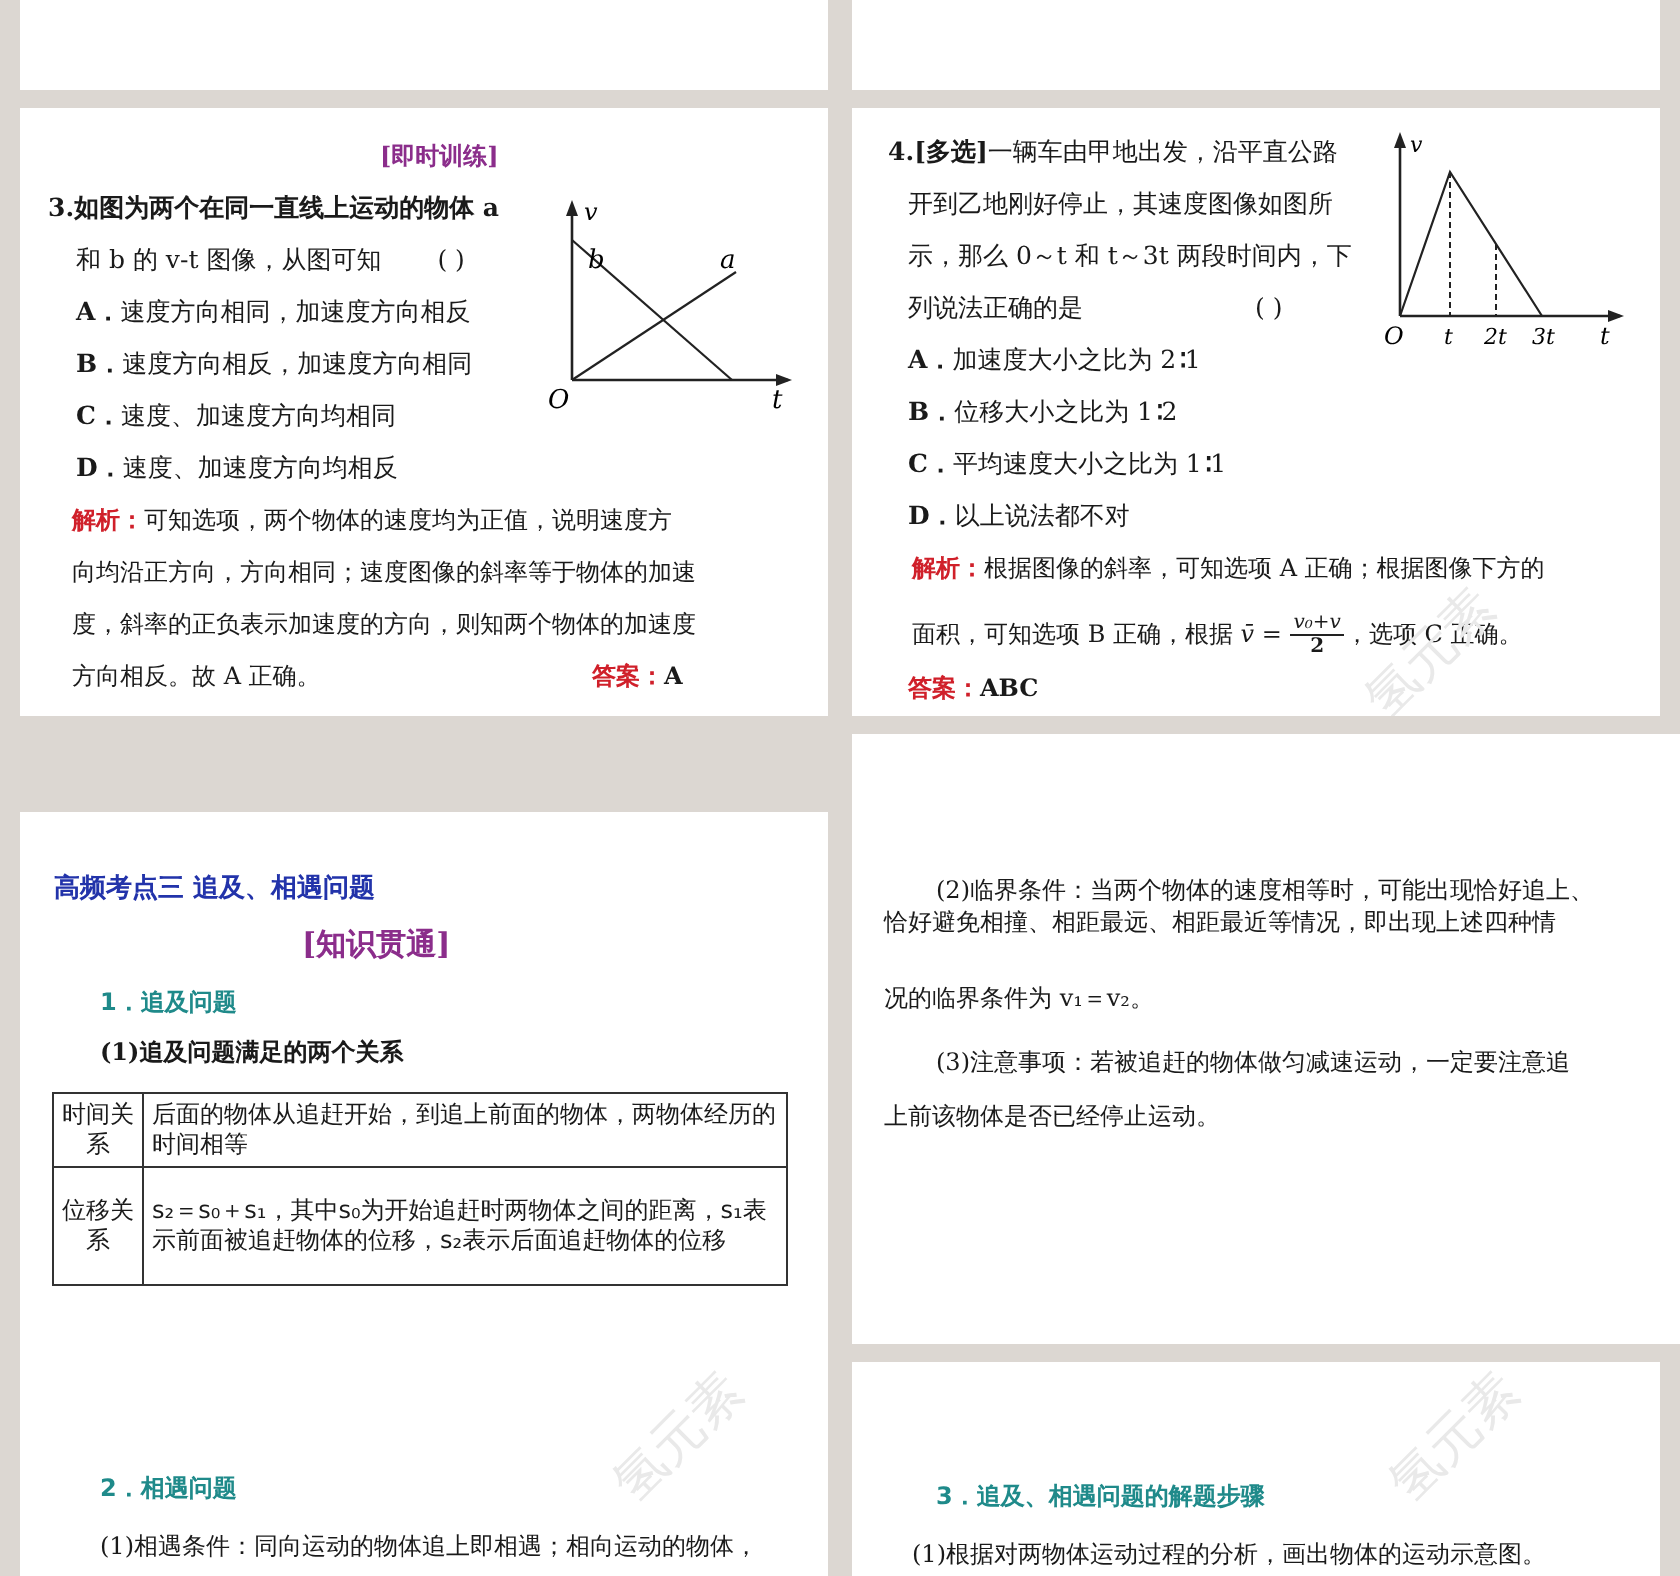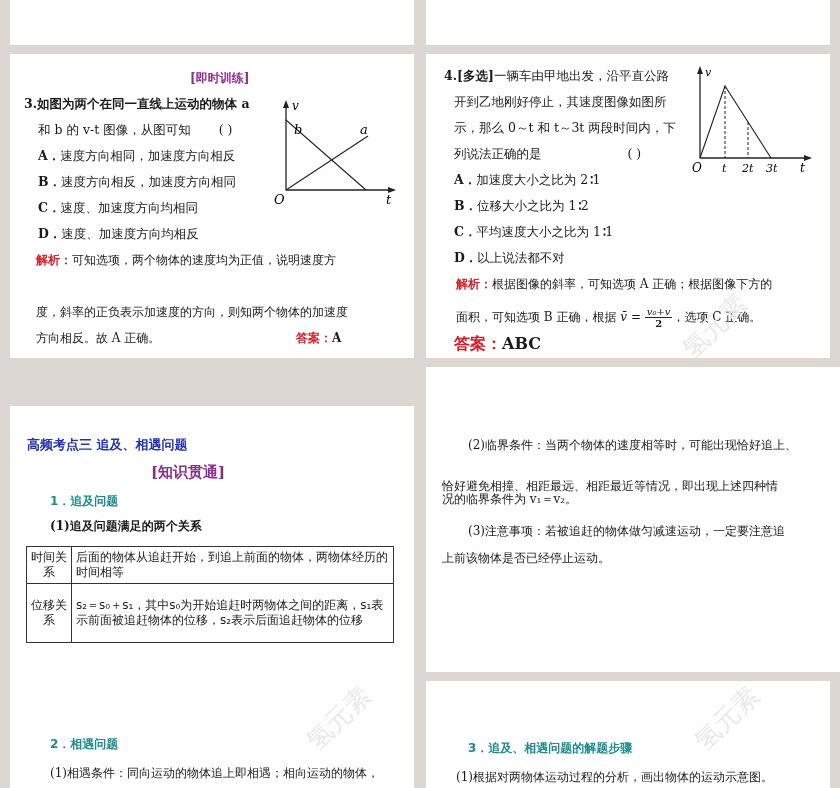--- a/index.html
+++ b/index.html
@@ -61,20 +61,21 @@
     <text x="20" y="12" font-size="12" font-style="italic" font-family="DejaVu Serif,serif">v</text>
     <text x="22" y="36" font-size="13" font-style="italic" font-family="DejaVu Serif,serif">b</text>
     <text x="88" y="36" font-size="13" font-style="italic" font-family="DejaVu Serif,serif">a</text>
     <text x="2" y="106" font-size="13" font-style="italic" font-family="DejaVu Serif,serif">O</text>
     <text x="114" y="106" font-size="13" font-style="italic" font-family="DejaVu Serif,serif">t</text>
   </svg>
 
   <div class="abs" style="left:26px;top:198px;font-size:12px;">
     <span class="b red">解析：</span><span>可知选项，两个物体的速度均为正值，说明速度方</span>
   </div>
+  <div class="abs" style="left:26px;top:224px;font-size:12px;">向均沿正方向，方向相同；速度图像的斜率等于物体的加速</div>
   <div class="abs" style="left:26px;top:250px;font-size:12px;">度，斜率的正负表示加速度的方向，则知两个物体的加速度</div>
   <div class="abs" style="left:26px;top:276px;font-size:12px;">方向相反。故 A 正确。</div>
   <div class="abs" style="left:286px;top:276px;font-size:12px;">
     <span class="b red">答案：</span><span class="b">A</span>
   </div>
 </div>
 
 <div class="panel p4">
   <div class="abs" style="left:18px;top:14px;">
     <span class="b">4.</span><span class="b">[多选]</span><span>一辆车由甲地出发，沿平直公路</span>
@@ -107,21 +108,21 @@
   </svg>
 
   <div class="abs" style="left:30px;top:222px;font-size:12px;">
     <span class="b red">解析：</span><span>根据图像的斜率，可知选项  A  正确；根据图像下方的</span>
   </div>
   <div class="abs" style="left:30px;top:248px;font-size:12px;line-height:30px;">
     <span>面积，可知选项 B 正确，根据</span>
     <span class="ital">v̄ =</span>
     <span class="frac"><span class="num ital">v₀+v</span><span class="den">2</span></span><span>，选项 C 正确。</span>
   </div>
-  <div class="abs" style="left:28px;top:282px;font-size:16px;text-align:center;">
+  <div class="abs" style="left:28px;top:282px;font-size:12px;text-align:center;">
     <span class="b red">答案：</span><span class="b">ABC</span>
   </div>
   <div class="wm" style="left:250px;top:255px;">氢元素</div>
 </div>
 
 <div class="panel p5">
   <div class="abs b blue" style="left:17px;top:31px;font-size:13px;font-family:'DejaVu Sans',sans-serif;">高频考点三      追及、相遇问题</div>
   <div class="abs b purple" style="left:141px;top:58px;font-size:15px;">[知识贯通]</div>
   <div class="abs b teal" style="left:40px;top:87px;font-size:12px;font-family:'DejaVu Sans',sans-serif;">1．追及问题</div>
   <div class="abs b" style="left:40px;top:112px;font-size:12px;">(1)追及问题满足的两个关系</div>
@@ -134,21 +135,21 @@
     <tr>
       <td class="hd" style="height:52px;">位移关系</td>
       <td>s₂＝s₀＋s₁，其中s₀为开始追赶时两物体之间的距离，s₁表示前面被追赶物体的位移，s₂表示后面追赶物体的位移</td>
     </tr>
   </tbody>
     </table>
 </div>
 
 <div class="panel p6">
   <div class="abs" style="left:42px;top:70px;font-size:12px;">(2)临界条件：当两个物体的速度相等时，可能出现恰好追上、</div>
-  <div class="abs" style="left:16px;top:111px;font-size:12px;">恰好避免相撞、相距最远、相距最近等情况，即出现上述四种情</div>
+  <div class="abs" style="left:16px;top:86px;font-size:12px;">恰好避免相撞、相距最远、相距最近等情况，即出现上述四种情</div>
   <div class="abs" style="left:16px;top:124px;font-size:12px;">况的临界条件为 v₁＝v₂。</div>
   <div class="abs" style="left:42px;top:156px;font-size:12px;">(3)注意事项：若被追赶的物体做匀减速运动，一定要注意追</div>
   <div class="abs" style="left:16px;top:183px;font-size:12px;">上前该物体是否已经停止运动。</div>
 </div>
 
 <div class="panel p7">
   <div class="abs b teal" style="left:40px;top:55px;font-size:12px;font-family:'DejaVu Sans',sans-serif;">2．相遇问题</div>
   <div class="abs" style="left:40px;top:84px;font-size:12px;">(1)相遇条件：同向运动的物体追上即相遇；相向运动的物体，</div>
   <div class="wm" style="left:290px;top:20px;">氢元素</div>
 </div>

